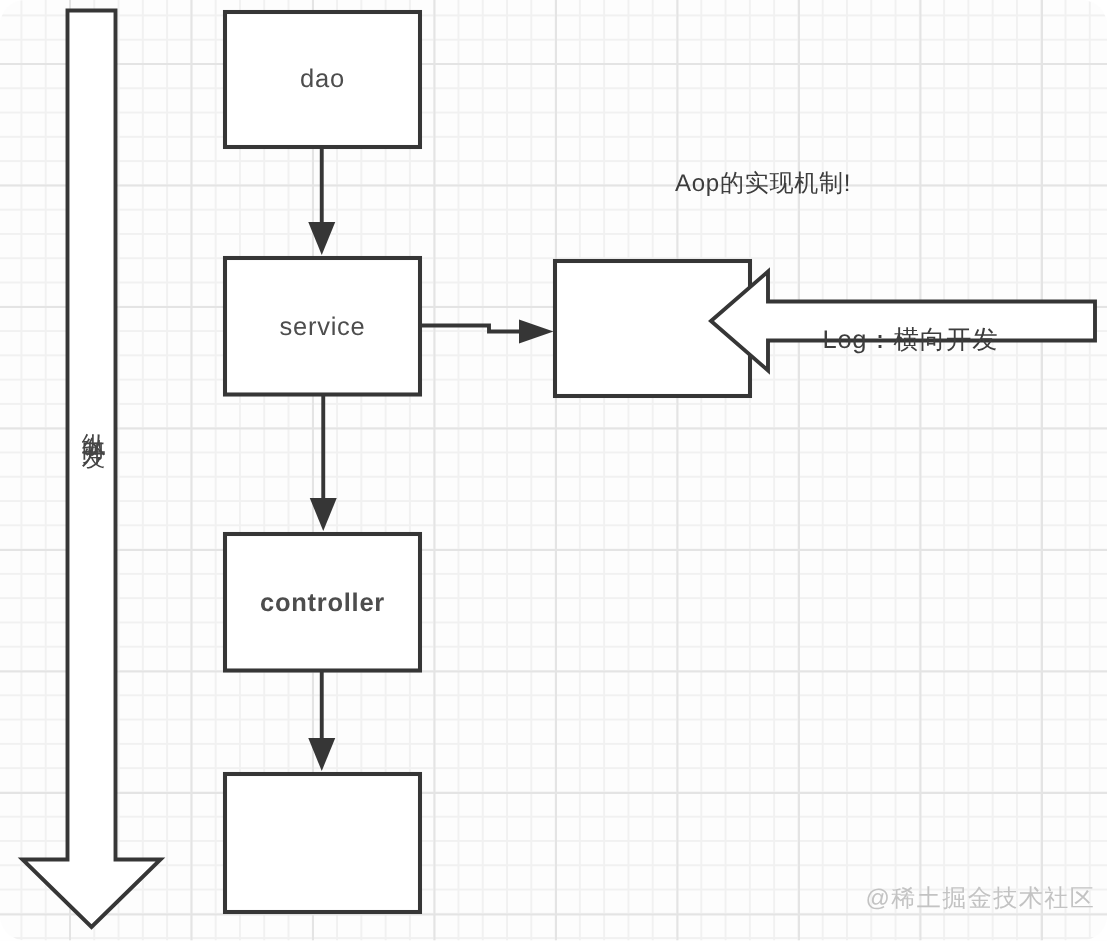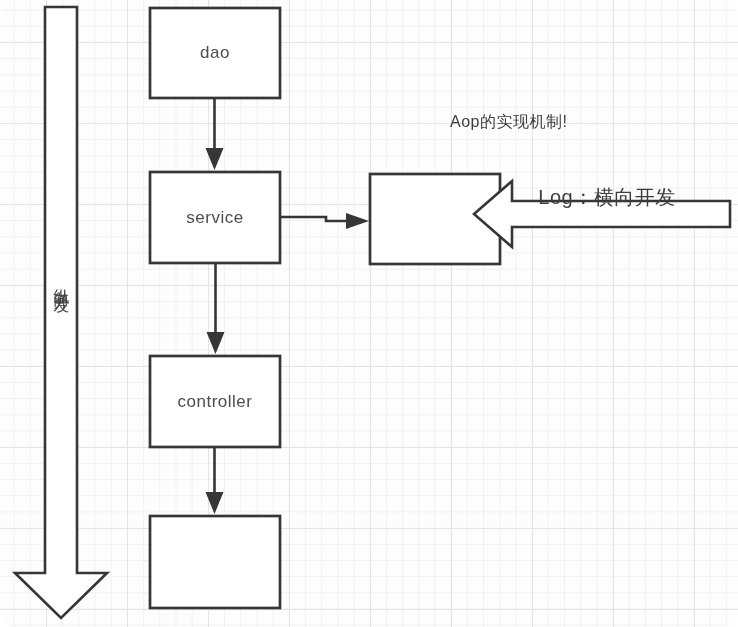--- a/index.html
+++ b/index.html
@@ -29,40 +29,40 @@
     position: absolute;
     display: flex; align-items: center; justify-content: center;
     color: #4d4d4d;
     font-size: 17px;
     letter-spacing: 0.5px;
     pointer-events: none;
     white-space: nowrap;
   }
   .box-label-dao        { left: 150px; top: 8px;   width: 130px; height: 90px; }
   .box-label-service    { left: 150px; top: 172px; width: 130px; height: 91px; }
-  .box-label-controller { left: 150px; top: 356px; width: 130px; height: 91px; }
+  .box-label-controller { left: 150px; top: 356px; width: 130px; height: 91px; font-weight: bold; }
   .box-label-frontend   { left: 150px; top: 516px; width: 130px; height: 92px; }
   .vertical-arrow-label {
     left: 45px; top: 236px; width: 32px; height: 92px;
     writing-mode: vertical-rl;
     letter-spacing: 3px;
     font-size: 16px;
     color: #454545;
   }
   .annotation-label {
     left: 450px; top: 110px;
     height: 24px;
     font-size: 16px;
     color: #3d3d3d;
     justify-content: flex-start;
   }
   .horizontal-arrow-label {
-    left: 512px; top: 184px; width: 218px; height: 26px;
+    left: 512px; top: 213px; width: 218px; height: 26px;
     padding-right: 28px; box-sizing: border-box;
-    font-size: 20px;
+    font-size: 17px;
     color: #3d3d3d;
   }
   .watermark {
     left: 577px; top: 588px;
     height: 22px;
     font-size: 16px;
     color: #c3c3c3;
     letter-spacing: 1px;
     justify-content: flex-start;
   }
@@ -109,14 +109,15 @@
   <div class="label box-label-dao">dao</div>
   <div class="label box-label-service">service</div>
   <div class="label box-label-controller">controller</div>
 
   <div class="label vertical-arrow-label">纵向开发</div>
 
   <div class="label annotation-label">Aop的实现机制!</div>
 
   <div class="label horizontal-arrow-label">Log：横向开发</div>
 
+  <div class="label watermark">@稀土掘金技术社区</div>
 
 </div>
 
 </body></html>

